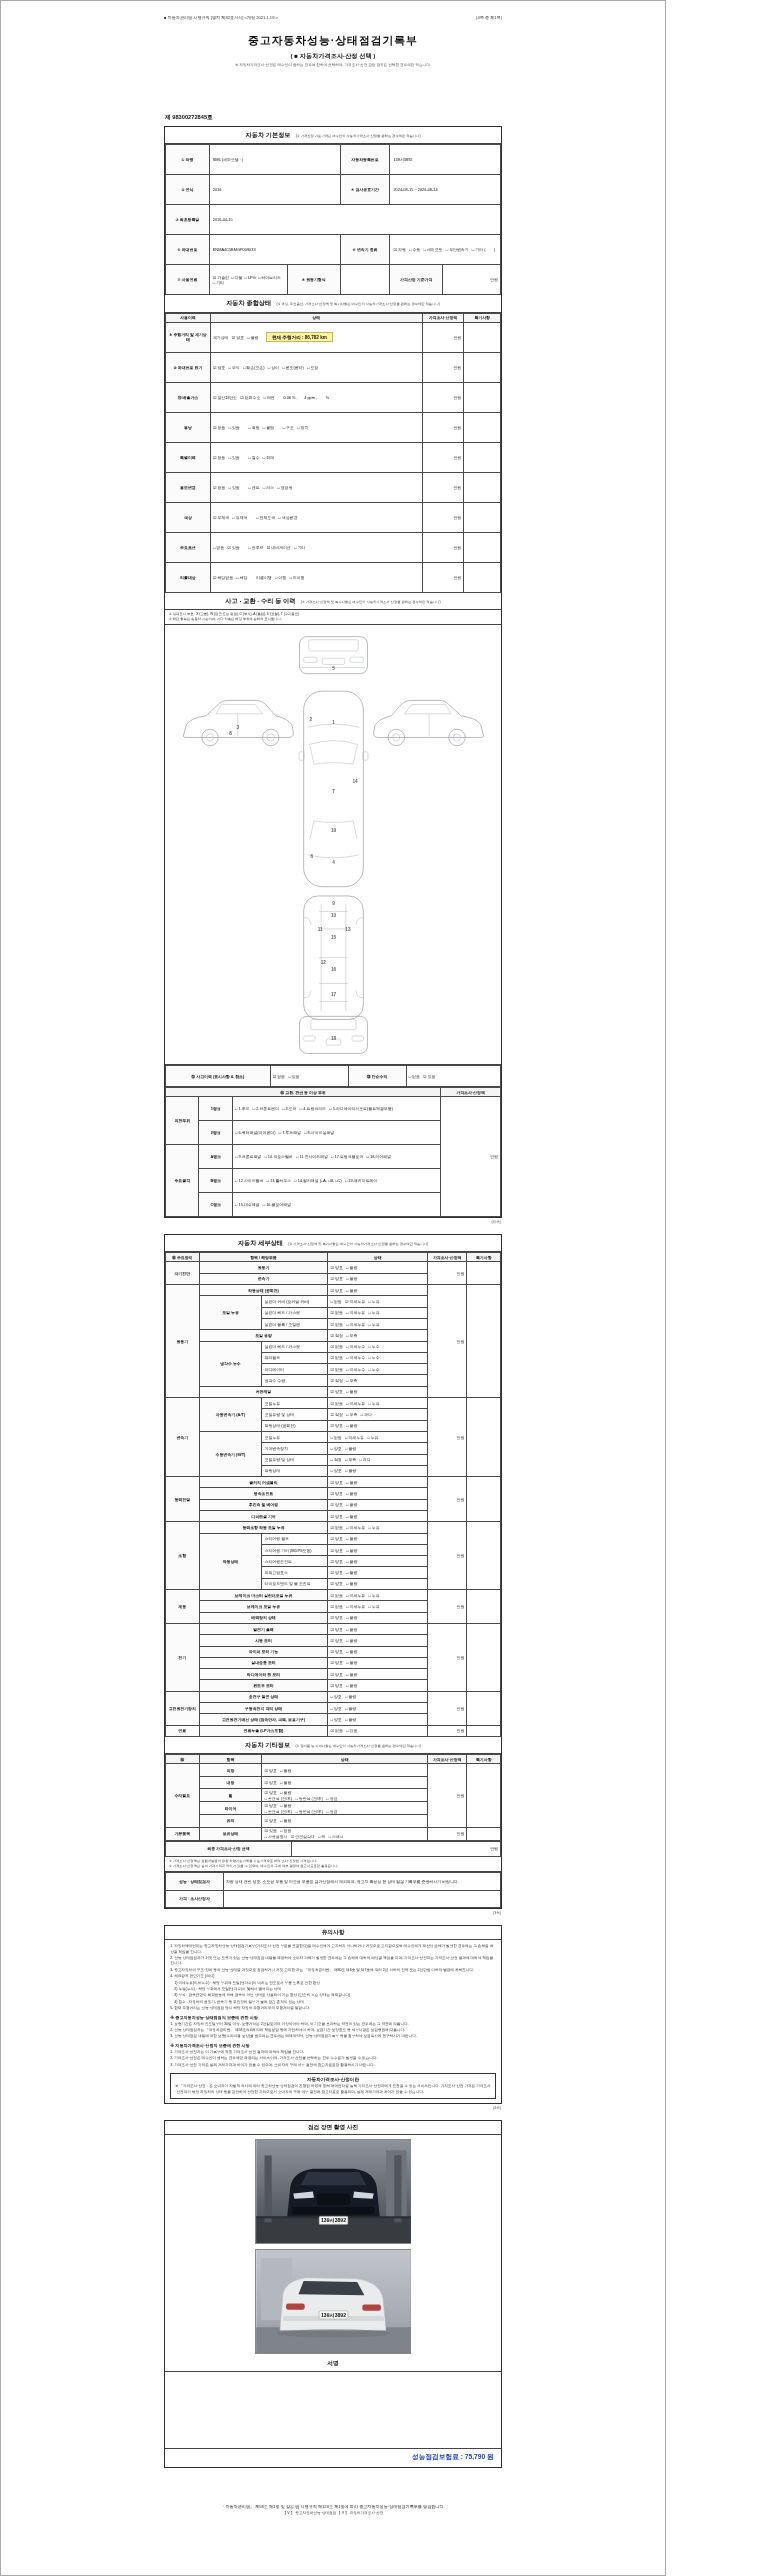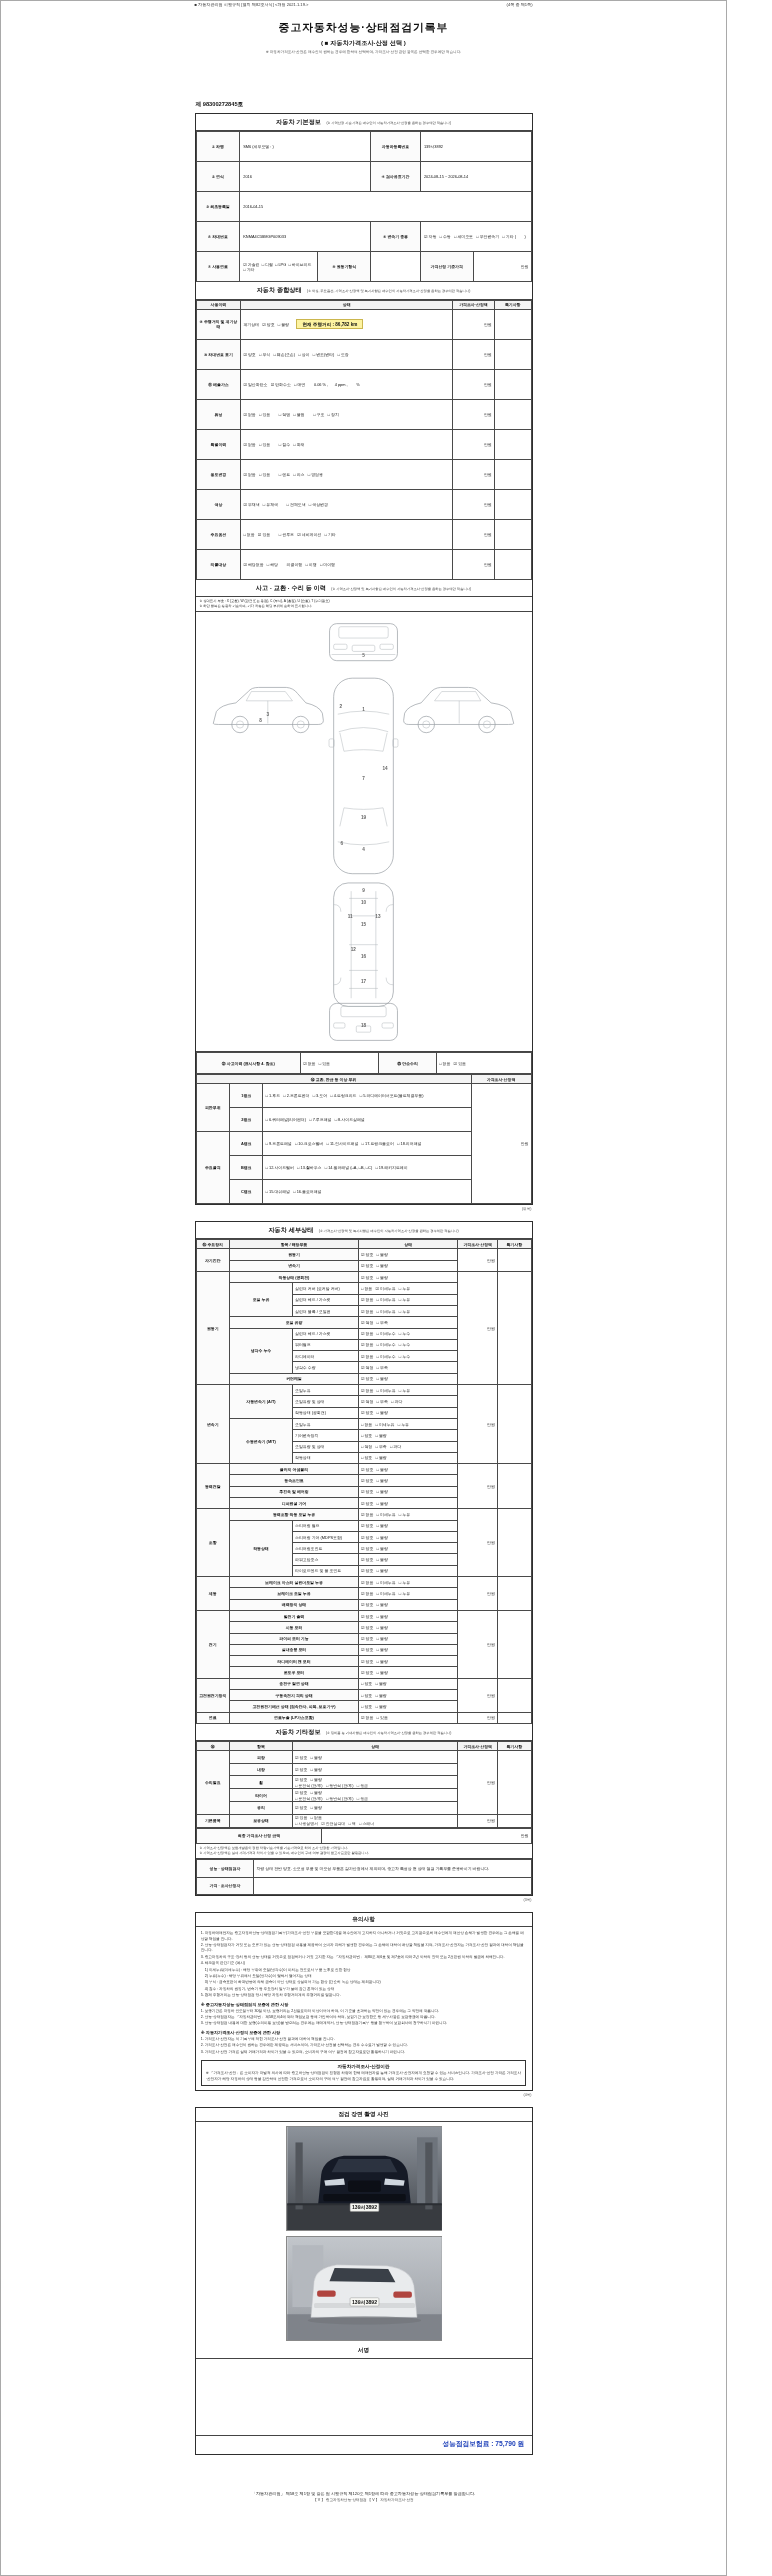--- a/index.html
+++ b/index.html
@@ -1,18 +1,18 @@
 <!DOCTYPE html>
 <html style="font-size:8.2px"><head>
 <meta charset="utf-8">
 <style>
   *{box-sizing:border-box;margin:0;padding:0}
   html,body{width:773px;height:2576px;overflow:hidden}
   body{background:#ffffff;font-family:"Liberation Sans","DejaVu Sans",sans-serif;color:#111}
-  .canvas{width:727px;height:2576px;border:0.5px solid #a9a9a9;padding-top:1px}
+  .canvas{width:666px;height:2576px;border:0.5px solid #a9a9a9;padding-top:14px}
   .sheet{width:338px;margin:0 auto}
   .topstrip{display:flex;justify-content:space-between;font-size:4.1px;color:#333;margin-bottom:14.4px}
   .title-block{text-align:center}
   .doc-title{font-size:10.8px;font-weight:bold;letter-spacing:1px}
   .sub1{font-size:6.2px;font-weight:bold;margin-top:3.6px}
   .sub2{font-size:3.6px;color:#444;margin-top:2.1px}
   .doc-no{font-size:5.7px;font-weight:bold;margin:47px 0 4.1px 1px}
   .page-box{border:0.8px solid #2e2e2e;background:#fff}
   .pgmark{text-align:right;font-size:3.6px;color:#555;margin:1.5px 1px 10.3px 0}
   .sec-head{border-bottom:0.5px solid #444;padding:3.1px 2.1px;text-align:center}

